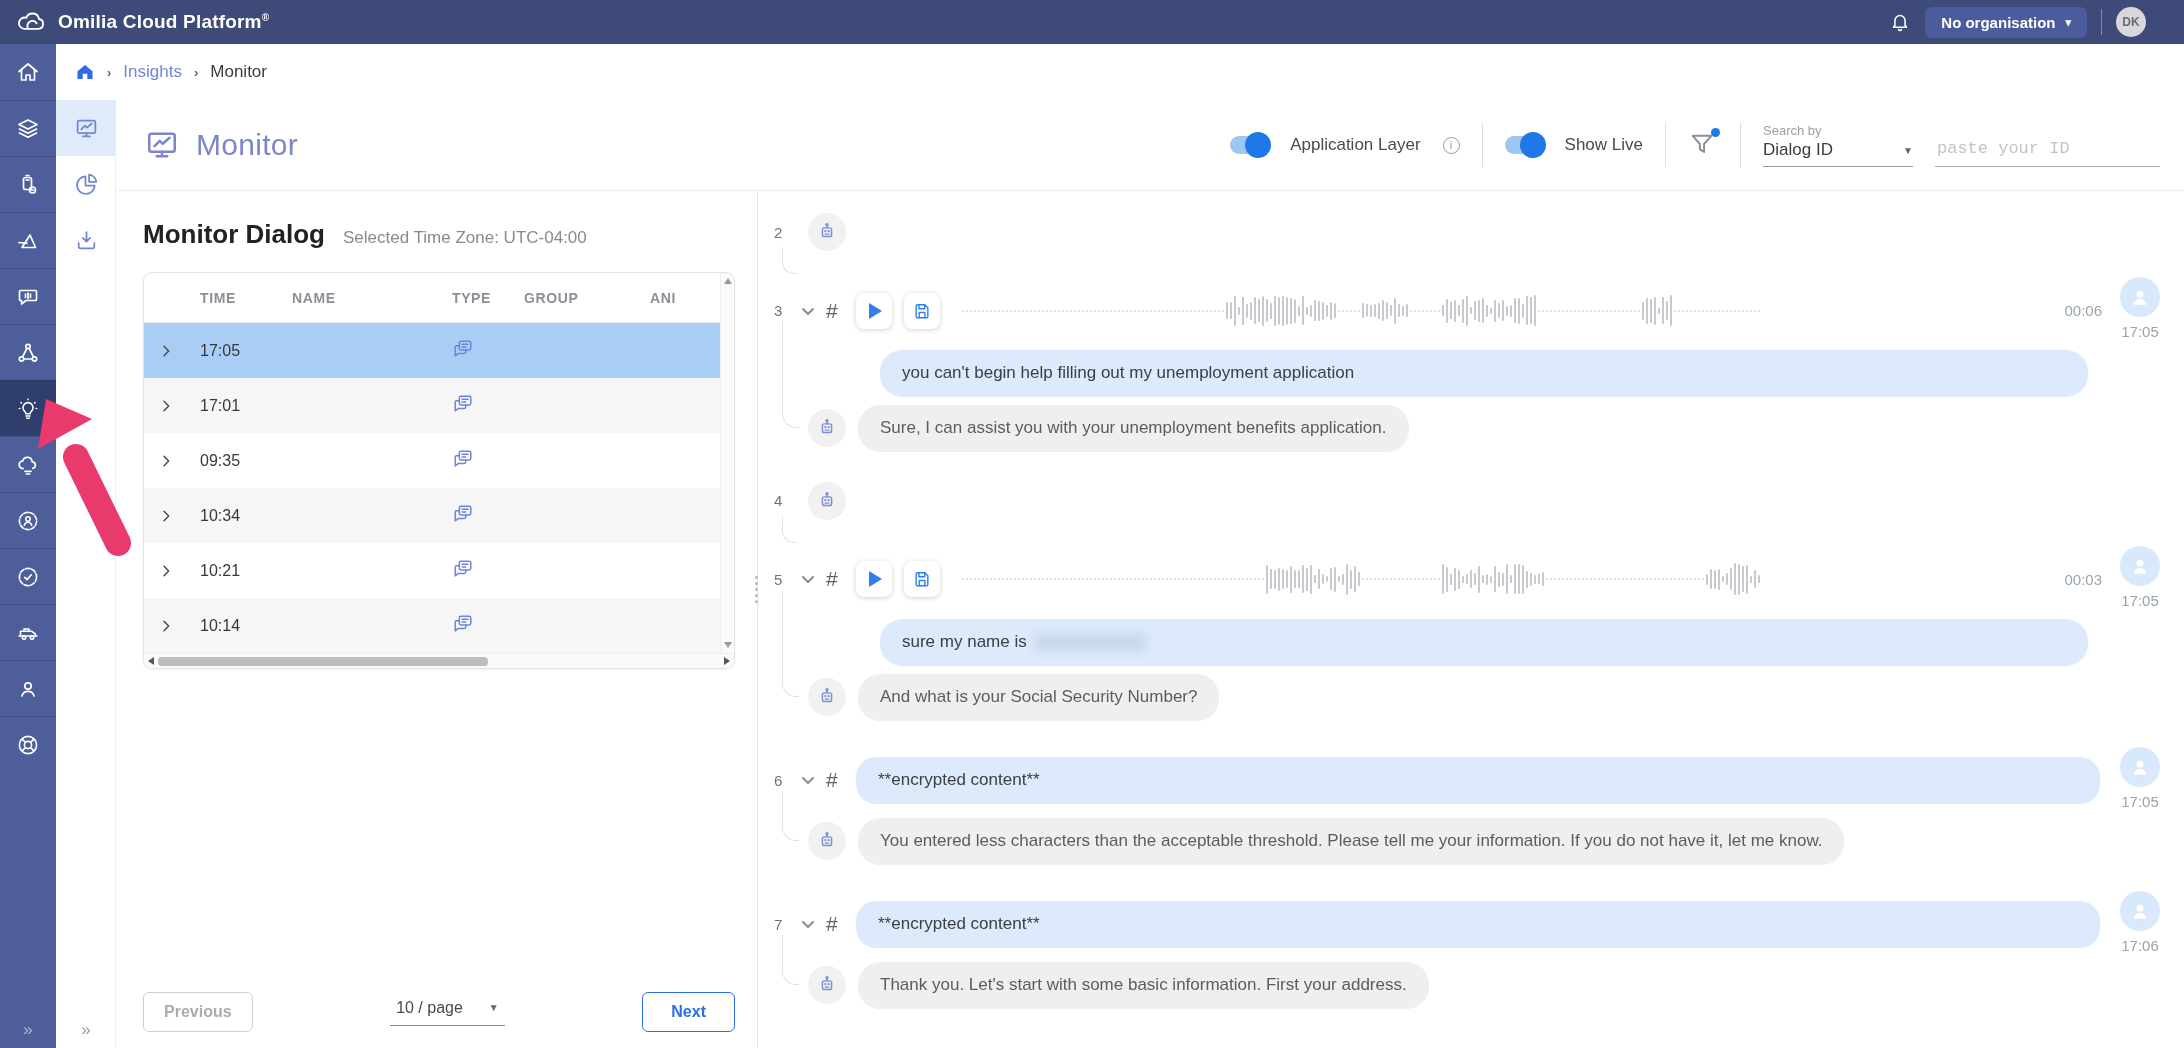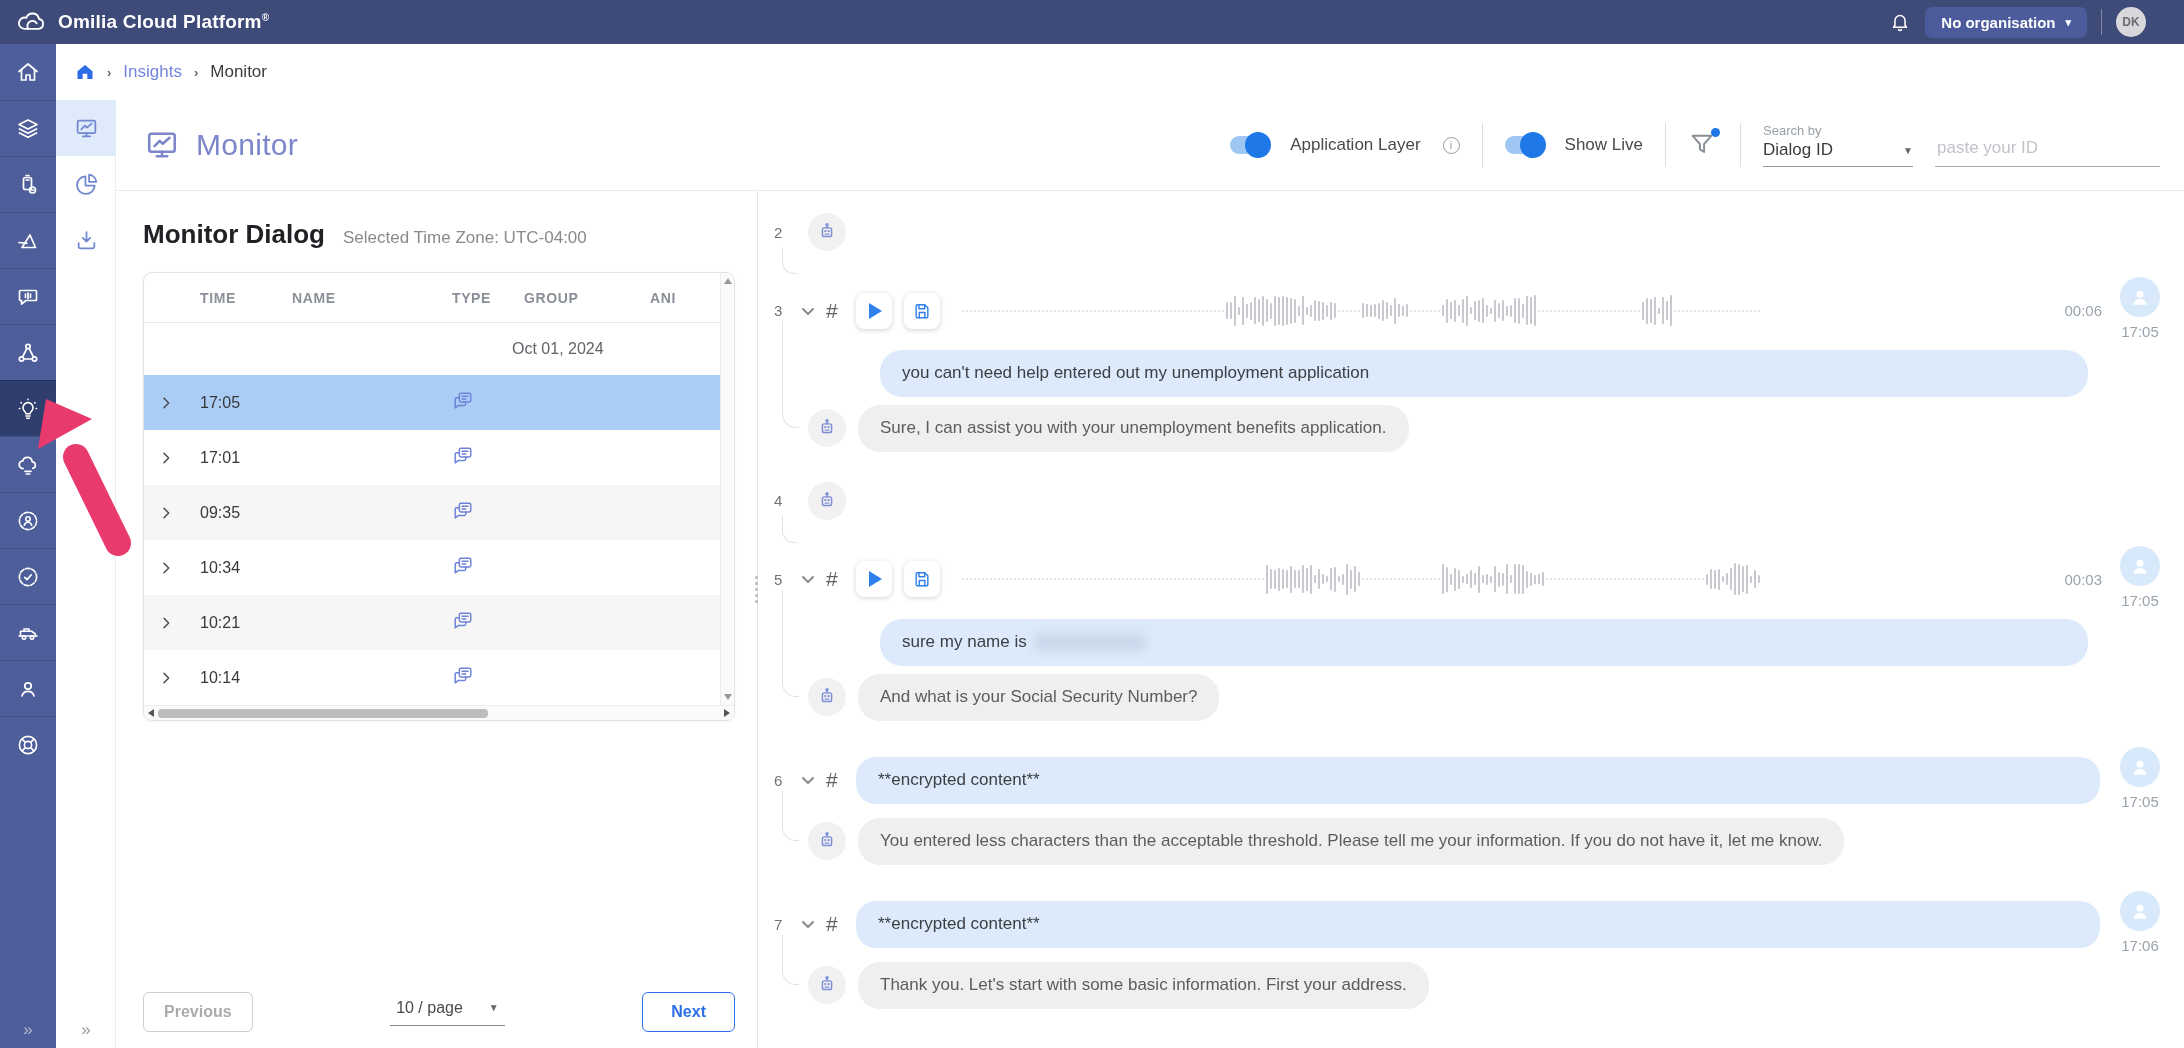--- a/index.html
+++ b/index.html
@@ -66,21 +66,21 @@
   .tb-divider { width:1px; height:44px; background:#ddd; }
   .funnel-wrap { position:relative; width:30px; height:30px; color:#8a8f98; cursor:pointer; }
   .funnel-wrap svg { width:28px; height:28px; }
   .funnel-dot { position:absolute; right:-2px; top:-2px; width:9px; height:9px; border-radius:50%; background:#1E78E8; }
   .search-by { display:flex; flex-direction:column; gap:2px; }
   .search-by-label { font-size:13px; color:#9aa0a6; }
   .search-select { display:flex; align-items:center; justify-content:space-between; width:150px;
     border-bottom:1px solid #9a9a9a; padding-bottom:6px; font-size:17px; color:#3c3c3c; cursor:pointer; }
   .search-select .caret { font-size:10px; color:#666; }
   .id-input { border:none; border-bottom:1px solid #aaa; width:225px; font-size:17px; padding:4px 2px 8px;
-    color:#333; font-family:Liberation Sans, sans-serif; outline:none; align-self:flex-end; }
+    color:#333; font-family:Liberation Mono, monospace; outline:none; align-self:flex-end; }
   .id-input::placeholder { color:#c0c4ca; }
 
   
   .panels { position:absolute; top:90px; left:0; right:0; bottom:0; display:flex; border-top:1px solid #ececec; }
   .left-panel { width:641px; position:relative; padding:28px 22px 0 27px; flex:none; }
   .panel-divider { width:1px; background:#e4e4e4; position:relative; flex:none; }
   .divider-handle { position:absolute; left:-2px; top:385px; display:flex; flex-direction:column; gap:3px; }
   .divider-handle i { width:3px; height:3px; border-radius:50%; background:#b9b9b9; }
   .chat-panel { flex:1; padding:14px 20px 0 16px; overflow:hidden; position:relative; }
 
@@ -398,21 +398,20 @@
         <div class="t-scroll">
           <div class="t-grid" id="dialog-table-grid">
               <div class="t-headrow">
                 <span></span>
                 <span>TIME</span>
                 <span>NAME</span>
                 <span>TYPE</span>
                 <span>GROUP</span>
                 <span>ANI</span>
               </div>
-              <div class="t-daterow">Oct 01, 2024</div>
               <div class="t-row selected">
     <span class="t-chev"><svg viewBox="0 0 24 24" fill="none" stroke="currentColor" stroke-width="2.2" stroke-linecap="round" stroke-linejoin="round">
                     <path d="m9 5 7 7-7 7"></path>
                   </svg></span>
     <span class="t-time">17:05</span>
     <span><span class="blur name"></span></span>
     <span class="t-type"><svg viewBox="0 0 24 24" fill="none" stroke="currentColor" stroke-width="1.6" stroke-linecap="round" stroke-linejoin="round">
                     <rect x="8" y="3.5" width="12.5" height="9.5" rx="1.8"></rect>
                     <path d="M11 6.8h6.5M11 9.7h4"></path>
                     <path d="M8 8.5H5A1.5 1.5 0 0 0 3.5 10v9.5L7 16.8h6.5a1.5 1.5 0 0 0 1.5-1.5V13"></path>
@@ -762,21 +761,21 @@
                 <svg viewBox="0 0 24 24" fill="#ffffff">
                   <circle cx="12" cy="9.3" r="3.5"></circle>
                   <path d="M5.3 19.7c.9-4 3.6-5.8 6.7-5.8s5.8 1.8 6.7 5.8Z"></path>
                 </svg>
               </span>
               <span class="ts">17:05</span>
             </div>
           </div>
           <div class="user-bubble-row">
             <div class="bubble user">
-              <span>you can't need help entered out my unemployment application</span>
+              <span>you can't begin help filling out my unemployment application</span>
             </div>
           </div>
           <div class="chat-row bot-row">
             <span class="t-num"></span>
             <span class="bot-avatar">
               <svg viewBox="0 0 24 24" fill="none" stroke="currentColor" stroke-width="1.6" stroke-linecap="round" stroke-linejoin="round">
                 <rect x="7" y="7.5" width="10" height="9.5" rx="2"></rect>
                 <path d="M12 7.5V5.2"></path>
                 <circle cx="12" cy="4.2" r="1.1"></circle>
                 <circle cx="10.2" cy="11" r="0.5" fill="currentColor"></circle>

